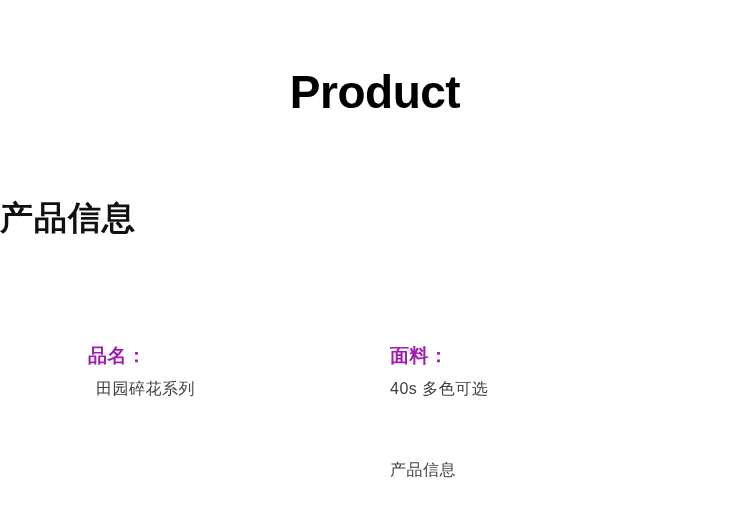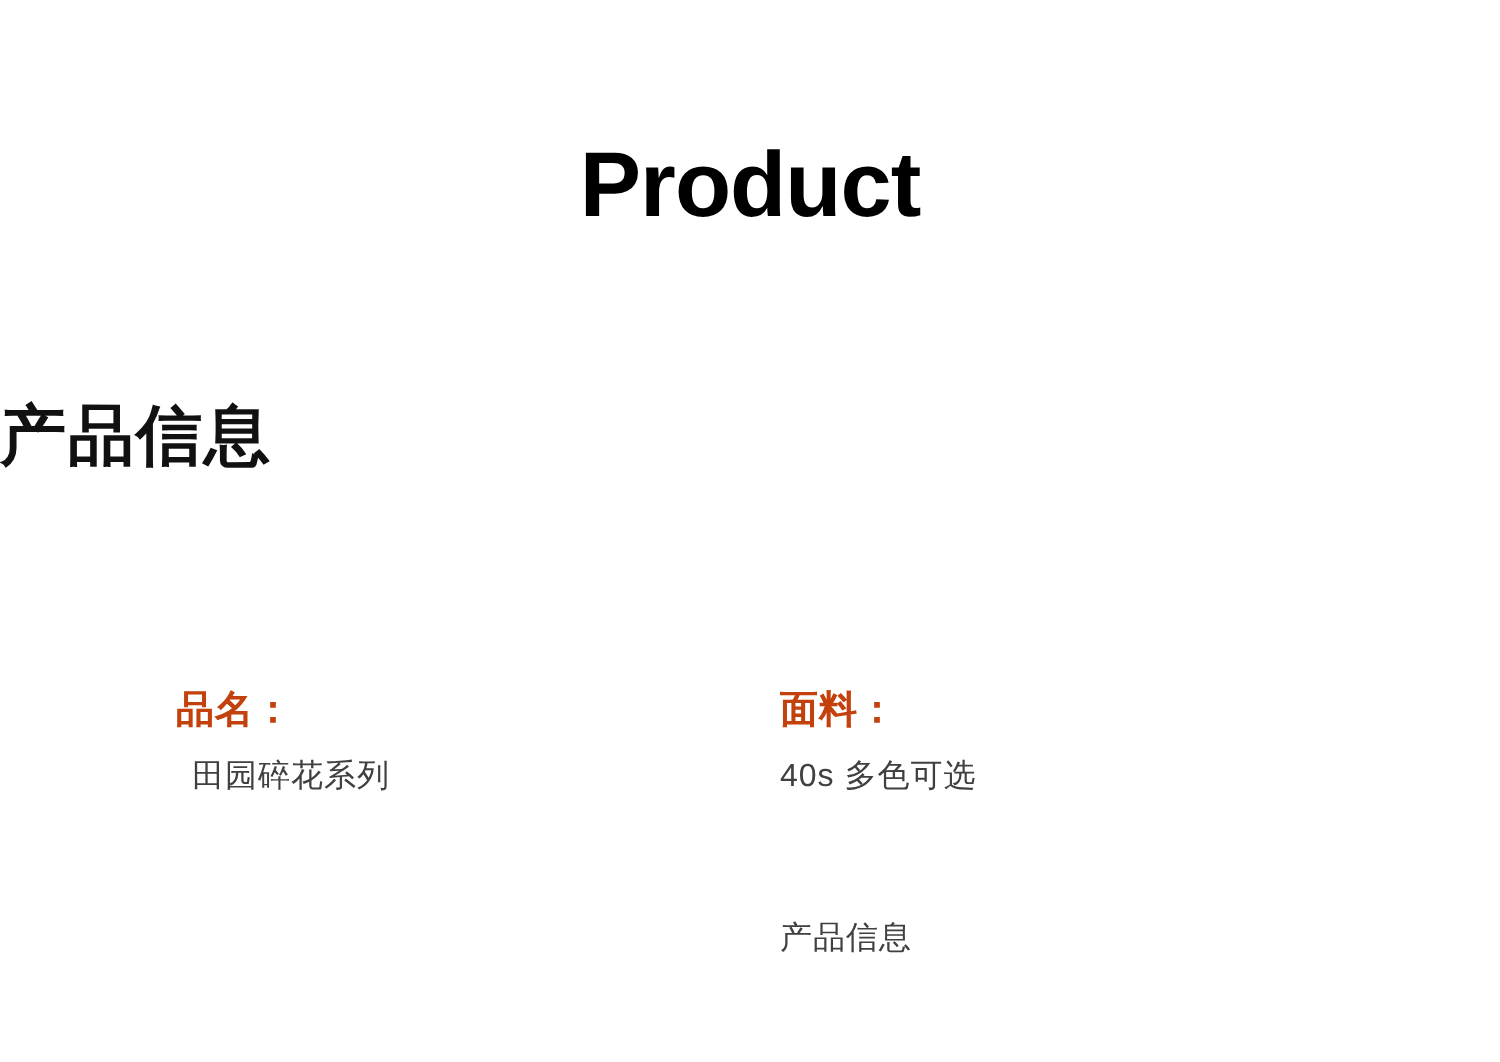--- a/index.html
+++ b/index.html
@@ -70,21 +70,21 @@
     box-sizing: border-box;
   }
   .spec-cell.cell-right { width: 272px; }
   .spec-label {
     display: block;
     font-family: "Liberation Sans", "DejaVu Sans", sans-serif;
     font-weight: 700;
     font-size: 19px;
     line-height: 26px;
     letter-spacing: 0.5px;
-    color: #c2410c;
+    color: #a21caf;
     white-space: nowrap;
   }
   .spec-value {
     display: block;
     font-family: "Liberation Sans", "DejaVu Sans", sans-serif;
     font-weight: 400;
     font-size: 16px;
     line-height: 24px;
     letter-spacing: 0.5px;
     color: #404040;

